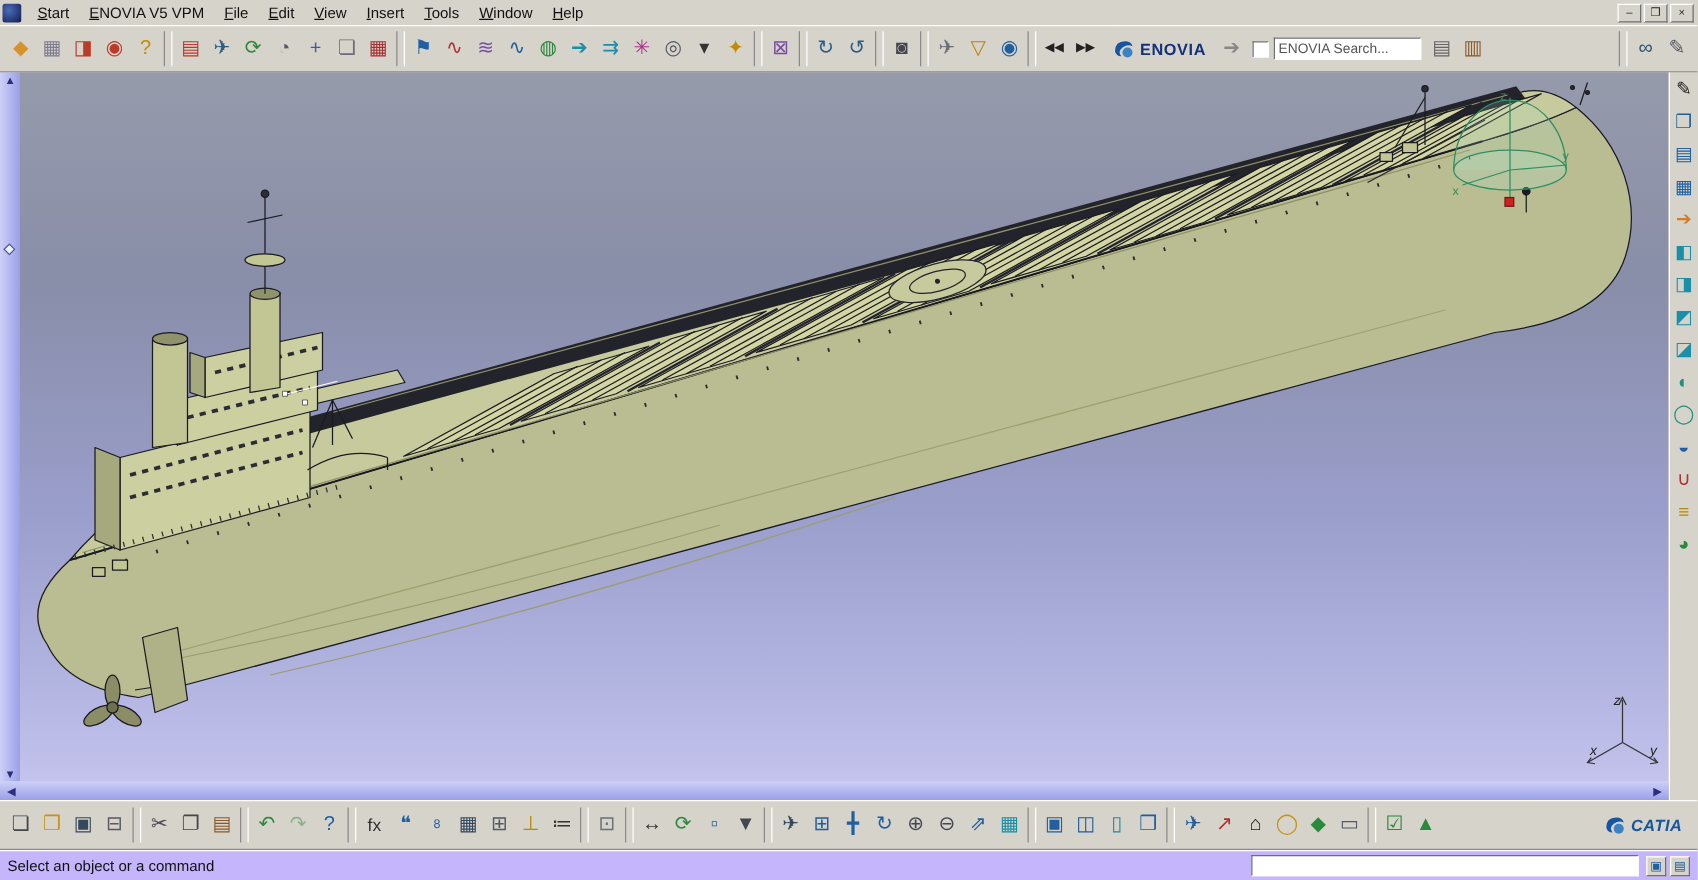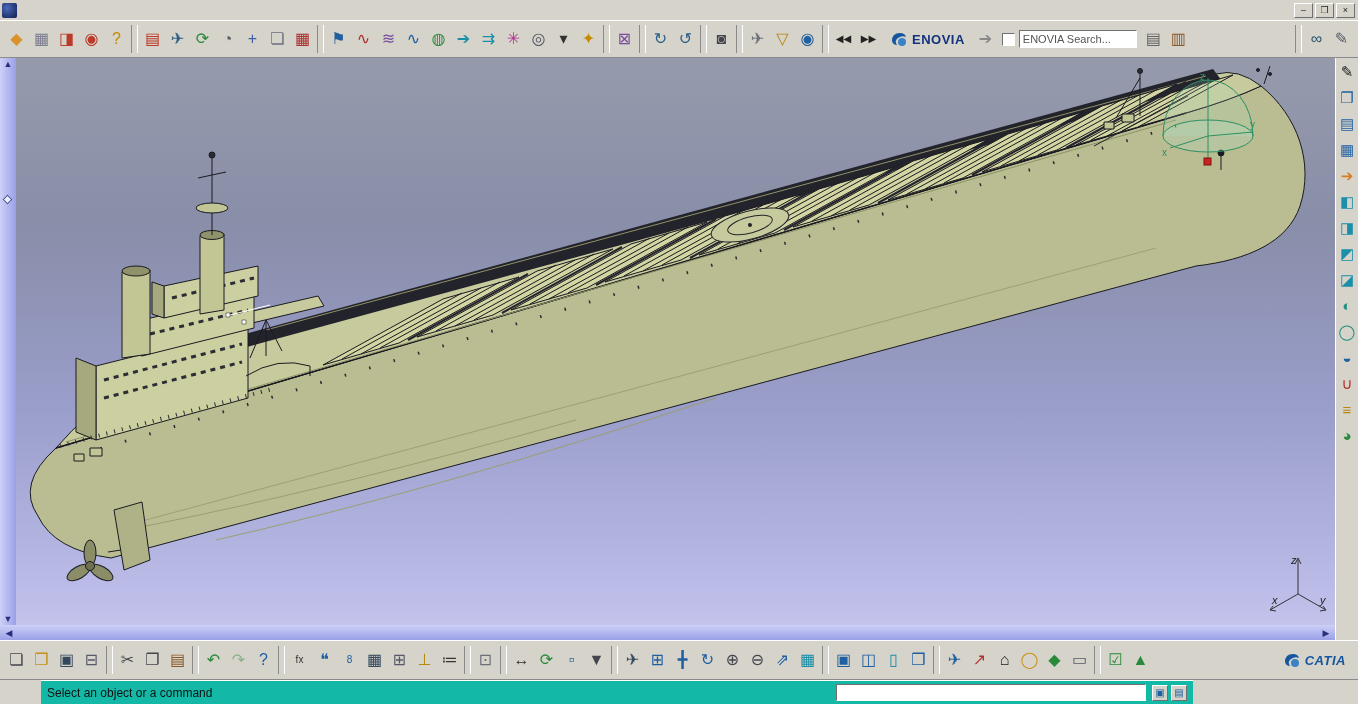--- a/index.html
+++ b/index.html
@@ -35,30 +35,41 @@
 .vscroll{position:absolute;left:0;top:58px;width:16px;height:567px;background:linear-gradient(90deg,#cdd0f6,#9aa0e8);display:flex;flex-direction:column;justify-content:space-between;align-items:center;padding:1px 0;}
 .hscroll{position:absolute;left:0;top:625px;width:1335px;height:15px;background:linear-gradient(180deg,#cdd0f6,#9aa0e8);display:flex;justify-content:space-between;align-items:center;padding:0 3px;}
 .scroll-arrow{font-size:9px;color:#2b2e7a;width:12px;text-align:center;cursor:default;}
 .vmark{position:absolute;left:4px;top:196px;width:7px;height:7px;background:#eef1ff;border:1px solid #4a4f9a;transform:rotate(45deg);}
 
 
 .viewport{position:absolute;left:16px;top:58px;width:1319px;height:567px;background:linear-gradient(180deg,#959aab 0%,#898ea9 30%,#9a9ecb 62%,#b9bae6 92%,#c3c3ec 100%);overflow:hidden;}
 .viewport svg{display:block;width:100%;height:100%;}
 
 
-.statusbar{position:absolute;left:0;top:680px;width:1152px;height:24px;background:#14b8a6;border-top:1px solid #fff;display:flex;align-items:center;padding:0 6px;gap:6px;margin-left:41px;}
+.statusbar{position:absolute;left:0;top:680px;width:1358px;height:24px;background:#c4b5fd;border-top:1px solid #fff;display:flex;align-items:center;padding:0 6px;gap:6px;}
 .status-input{margin-left:auto;width:310px;height:17px;border:1px solid;border-color:#6f6f6f #fff #fff #6f6f6f;background:#fff;}
 .status-aux{display:flex;gap:3px;}
 .auxbtn{width:16px;height:16px;font-size:10px;display:flex;align-items:center;justify-content:center;color:#2060a0;background:#d6d3ca;border:1px solid;border-color:#fff #6f6f6f #6f6f6f #fff;cursor:default;}
 </style>
 </head>
 <body>
 
 <div class="menubar">
   <span class="appicon"></span>
+  <nav style="display:flex;">
+      <span class="menu-item accel" title="menu-start">Start</span>
+      <span class="menu-item accel" title="menu-enovia-v5-vpm">ENOVIA V5 VPM</span>
+      <span class="menu-item accel" title="menu-file">File</span>
+      <span class="menu-item accel" title="menu-edit">Edit</span>
+      <span class="menu-item accel" title="menu-view">View</span>
+      <span class="menu-item accel" title="menu-insert">Insert</span>
+      <span class="menu-item accel" title="menu-tools">Tools</span>
+      <span class="menu-item accel" title="menu-window">Window</span>
+      <span class="menu-item accel" title="menu-help">Help</span>
+    </nav>
   <div class="win-controls">
       <span class="winbtn" title="minimize-button">–</span>
       <span class="winbtn" title="maximize-button">❒</span>
       <span class="winbtn" title="close-button">×</span>
     </div>
 </div>
 
 <div class="toolbar-top">
   <div style="display:flex;align-items:center;">
       <span class="ticon" title="enovia-home-icon" style="color: rgb(216, 146, 44);">◆</span>
@@ -301,21 +312,21 @@
       <span class="ticon" title="print-icon" style="color: rgb(85, 90, 102);">⊟</span>
       <span class="tsep"></span>
       <span class="ticon" title="cut-icon" style="color: rgb(68, 70, 79);">✂</span>
       <span class="ticon" title="copy-icon" style="color: rgb(68, 70, 79);">❐</span>
       <span class="ticon" title="paste-icon" style="color: rgb(139, 90, 43);">▤</span>
       <span class="tsep"></span>
       <span class="ticon" title="undo-icon" style="color: rgb(42, 138, 59);">↶</span>
       <span class="ticon" title="redo-icon" style="color: rgb(42, 138, 59); opacity: 0.45;">↷</span>
       <span class="ticon" title="whats-this-icon" style="color: rgb(32, 96, 160);">?</span>
       <span class="tsep"></span>
-      <span class="ticon" title="formula-icon" style="color: rgb(51, 51, 51); font-size: 10px;">fx</span>
+      <span class="ticon" title="formula-icon" style="color: rgb(51, 51, 51); font-size: 14px;">fx</span>
       <span class="ticon" title="comment-balloon-icon" style="color: rgb(32, 96, 160);">❝</span>
       <span class="ticon" title="rule-number-icon" style="color: rgb(32, 96, 160); font-size: 10px;">8</span>
       <span class="ticon" title="design-table-icon" style="color: rgb(52, 73, 94);">▦</span>
       <span class="ticon" title="relations-icon" style="color: rgb(85, 90, 102);">⊞</span>
       <span class="ticon" title="constraint-icon" style="color: rgb(184, 134, 11);">⊥</span>
       <span class="ticon" title="parameters-icon" style="color: rgb(51, 51, 51);">≔</span>
       <span class="tsep"></span>
       <span class="ticon" title="quick-print-icon" style="color: rgb(106, 111, 122);">⊡</span>
       <span class="tsep"></span>
       <span class="ticon" title="measure-icon" style="color: rgb(51, 51, 51);">↔</span>

